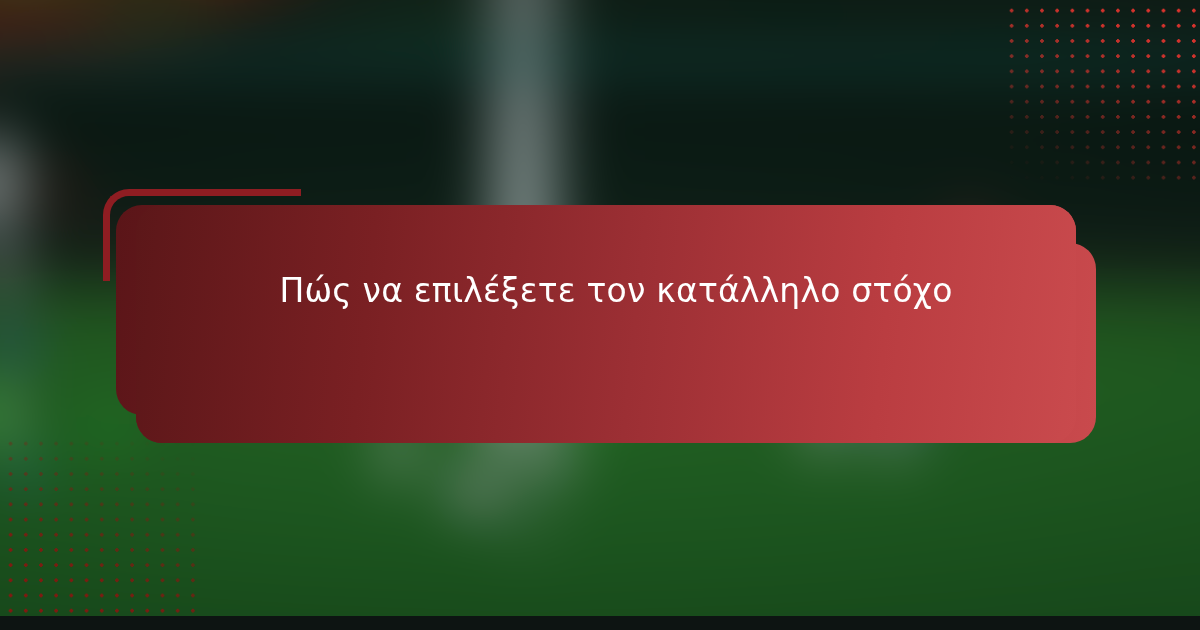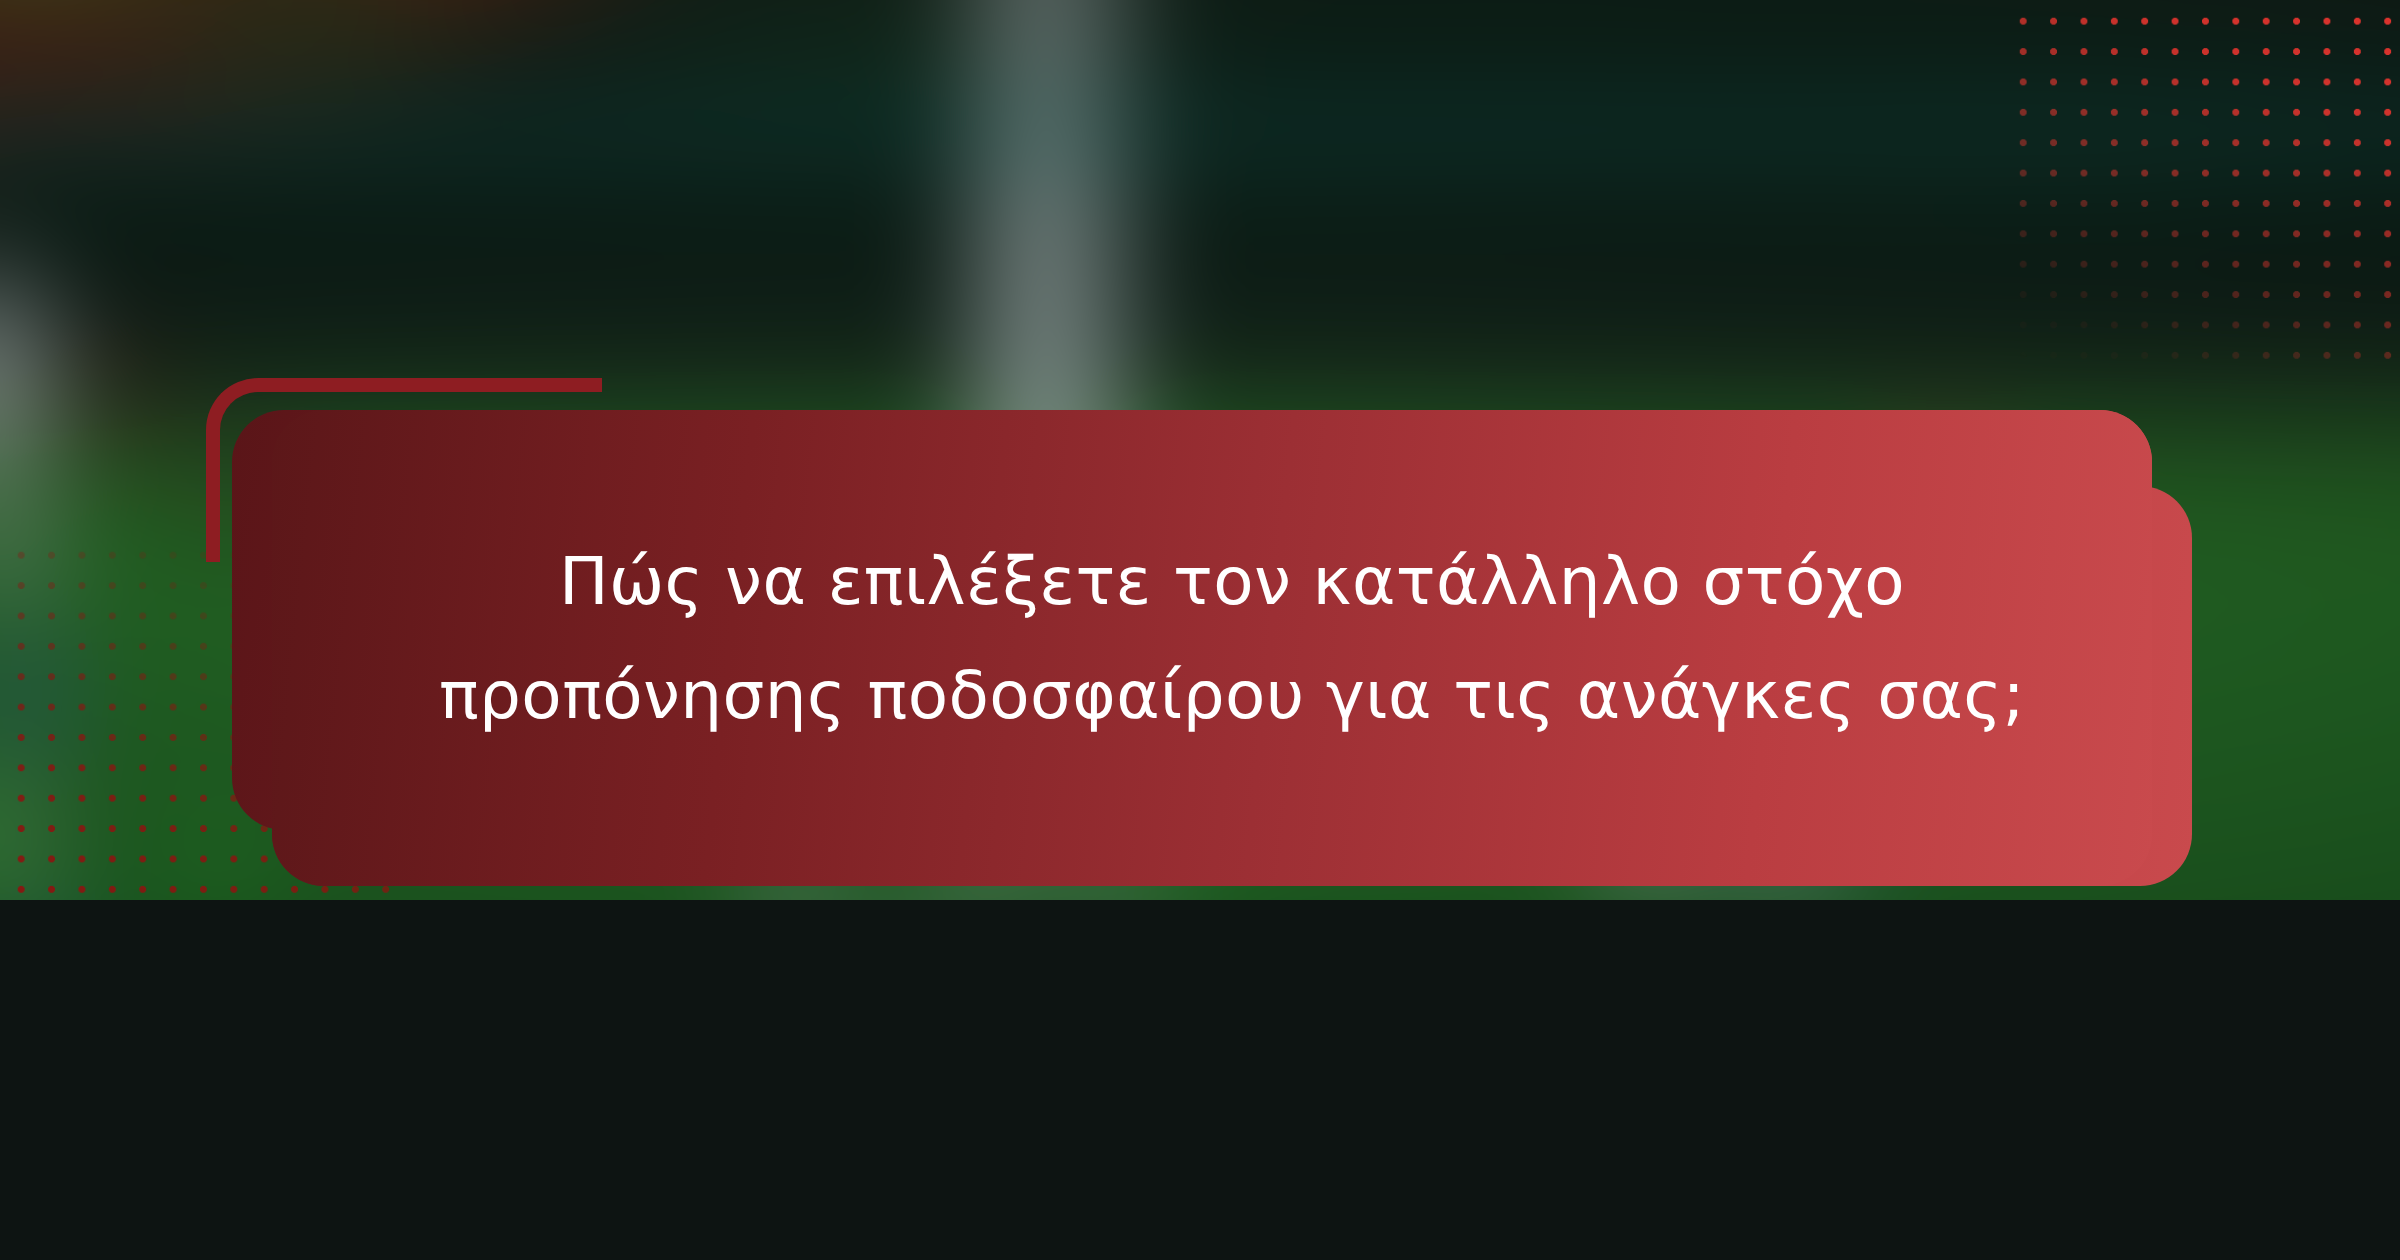--- a/index.html
+++ b/index.html
@@ -4,21 +4,21 @@
 <title>Social Share Card</title>
 <style>
   html, body {
     margin: 0;
     padding: 0;
     background: #0d1412;
   }
   #stage {
     position: relative;
     width: 1200px;
-    height: 450px;
+    height: 616px;
     overflow: hidden;
     font-family: "DejaVu Sans", "Liberation Sans", sans-serif;
     background: #0369a1;
   }
 
   
   .bg-photo {
     position: absolute;
     inset: -60px;
     filter: blur(26px) saturate(1.08);
@@ -236,16 +236,15 @@
   <div class="dots dots-tr"></div>
   <div class="dots dots-bl"></div>
 
   <div class="card-outline"></div>
   <div class="card-back"></div>
   <div class="card-front"></div>
   <div class="card-clip"></div>
 
   <div class="headline">
     <span class="line">Πώς να επιλέξετε τον κατάλληλο στόχο</span>
-    <span class="line">προπόνησης ποδοσφαίρου για τις ανάγκες σας;</span>
   </div>
 
 </div>
 
 </body></html>

